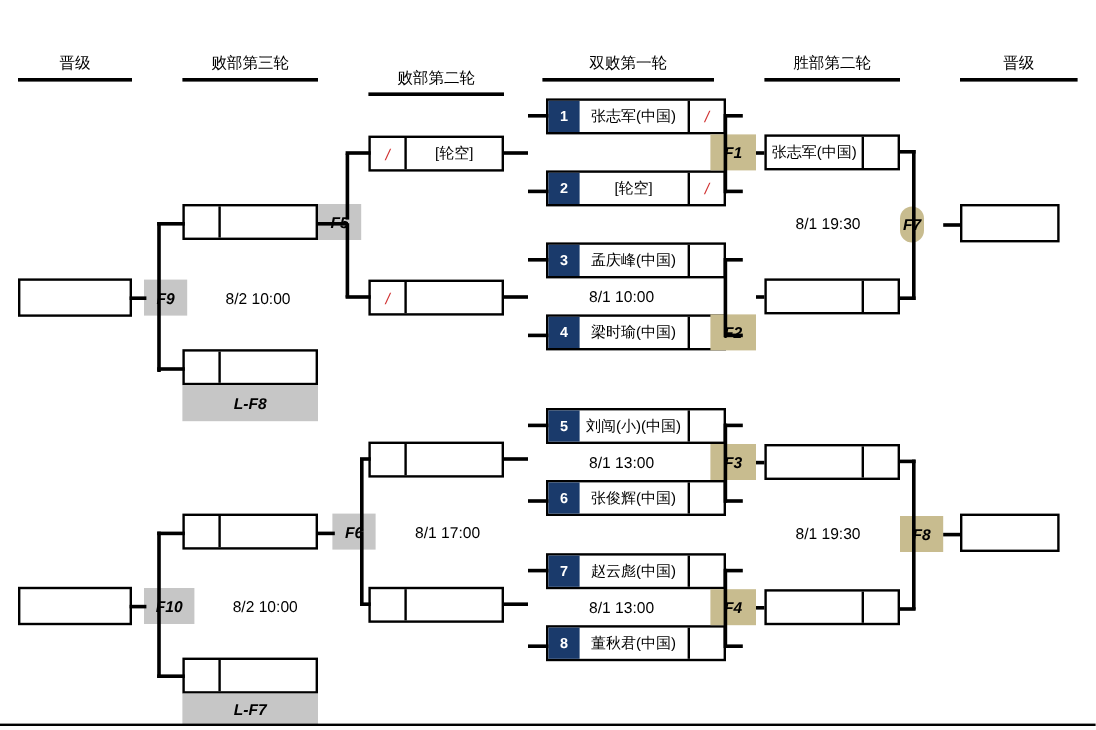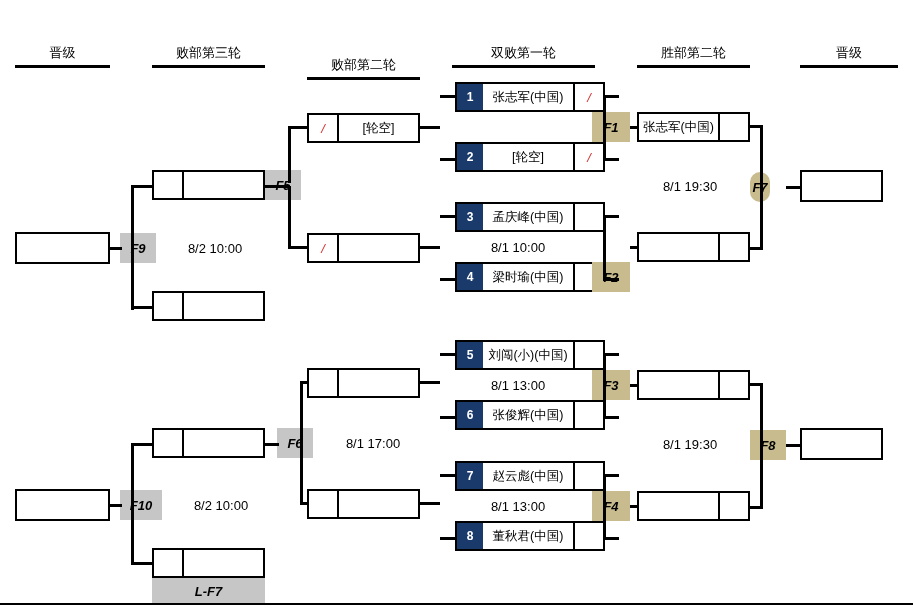--- a/index.html
+++ b/index.html
@@ -234,20 +234,21 @@
 
   <div class="abs box" style="left:152px;top:170px;width:113px;height:30px;">
     <div class="score l"></div>
     <div class="pname"></div>
   </div>
   <div class="abs mtag lose" style="left:265px;top:170px;width:36px;height:30px;">F5</div>
   <div class="abs box" style="left:152px;top:291px;width:113px;height:30px;">
     <div class="score l"></div>
     <div class="pname"></div>
   </div>
+  <div class="abs lstrip" style="left:152px;top:321px;width:113px;height:30px;">L-F8</div>
 
   <div class="abs linev" style="left:288px;top:128px;height:55px;"></div>
   <div class="abs lineh" style="left:288px;top:126px;width:21px;"></div>
   <div class="abs linev" style="left:288px;top:186px;height:62px;"></div>
   <div class="abs lineh" style="left:288px;top:246px;width:21px;"></div>
   <div class="abs lineh" style="left:265px;top:185px;width:25px;"></div>
 
   <div class="abs box" style="left:152px;top:428px;width:113px;height:30px;">
     <div class="score l"></div>
     <div class="pname"></div>

